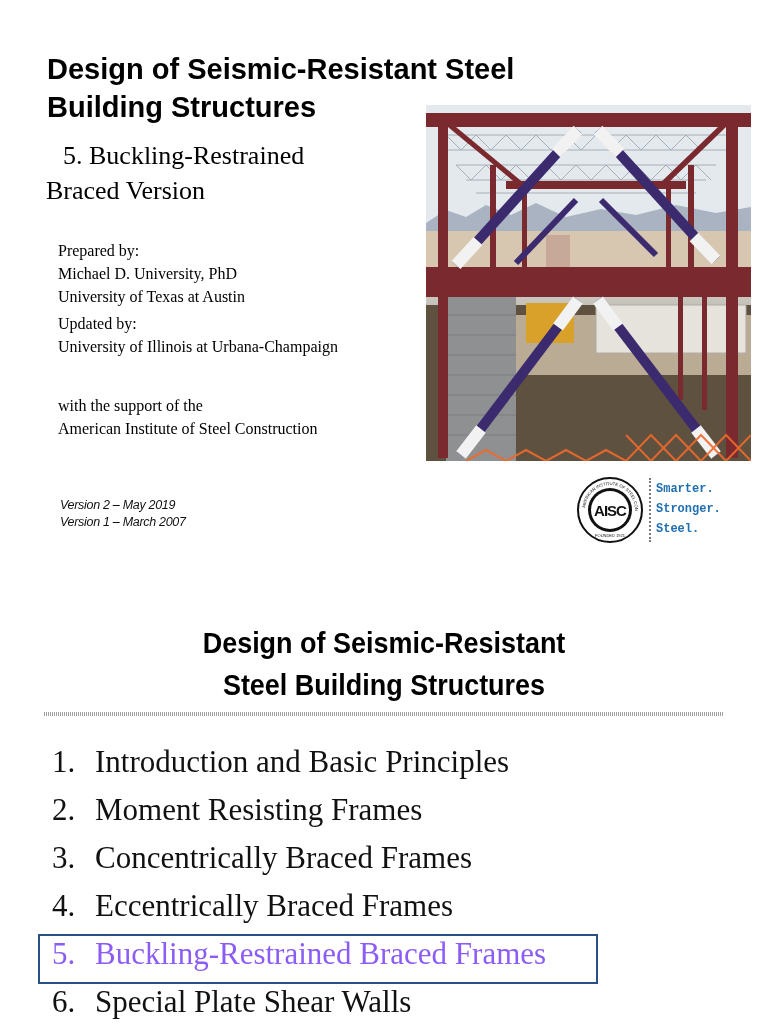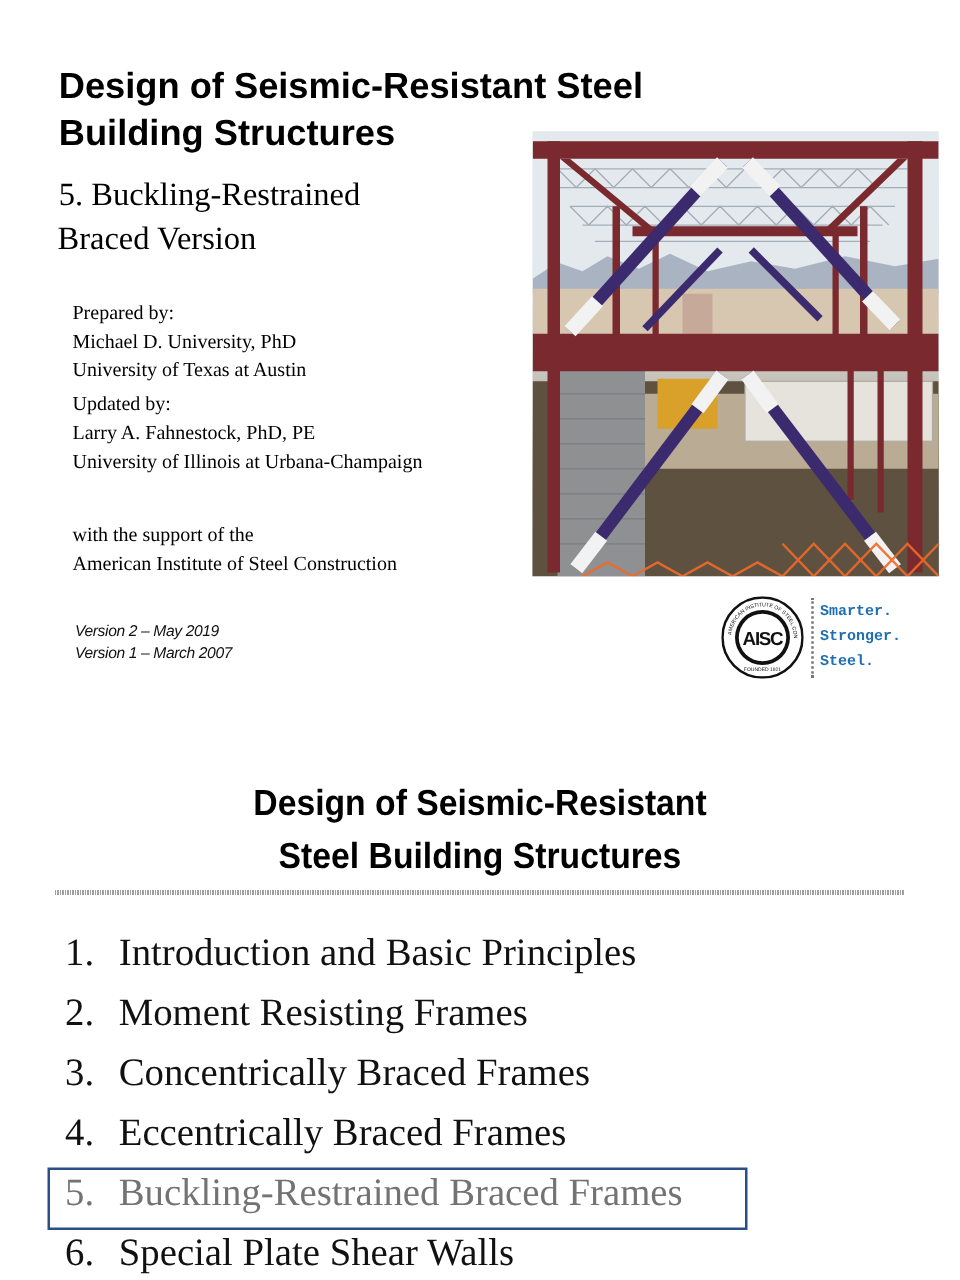--- a/index.html
+++ b/index.html
@@ -13,21 +13,21 @@
     
     .main-title {
       position: absolute; left: 47px; top: 50px;
       font-family: "Liberation Sans", sans-serif; font-weight: bold;
       font-size: 29px; line-height: 38px; color: #000; white-space: nowrap;
     }
     .subtitle {
       position: absolute; left: 47px; top: 138px;
       font-family: "Liberation Serif", serif; font-size: 26px; line-height: 35px; color: #000;
     }
-    .subtitle .l1 { display: block; }
+    .subtitle .l1 { display: block; margin-left: 16px; }
     .subtitle .l2 { display: block; margin-left: -1px; }
 
     .credits {
       position: absolute; left: 58px; top: 239px;
       font-size: 16px; line-height: 23px; color: #000;
     }
     .credits .block { margin-bottom: 4px; }
     .credits .support { margin-top: 36px; }
     .credits div span { display: block; }
 
@@ -71,21 +71,21 @@
       position: absolute; left: 44px; top: 152px; width: 680px; height: 4px;
       background: repeating-linear-gradient(90deg, #888 0 1px, #fff 1px 2px);
       opacity: 0.8;
     }
     .toc {
       position: absolute; left: 52px; top: 178px; list-style: none;
       font-family: "Liberation Serif", serif; font-size: 31px; line-height: 48px; color: #111;
     }
     .toc li { position: relative; white-space: nowrap; height: 48px; }
     .toc .num { display: inline-block; width: 43px; }
-    .toc li.active { color: #737373; }
+    .toc li.active { color: #8b5cf6; }
     .toc-highlight {
       position: absolute; left: 38px; top: 374px; width: 560px; height: 50px;
       border: 2px solid #2a4f86;
     }
   </style>
 </head>
 <body>
 
 <section class="slide slide1">
   <h1 class="main-title">
@@ -99,21 +99,20 @@
   </div>
 
   <div class="credits">
     <div class="block">
       <span>Prepared by:</span>
       <span>Michael D. University, PhD</span>
       <span>University of Texas at Austin</span>
     </div>
     <div class="block">
       <span>Updated by:</span>
-      <span>Larry A. Fahnestock, PhD, PE</span>
       <span>University of Illinois at Urbana-Champaign</span>
     </div>
     <div class="support">
       <span>with the support of the</span>
       <span>American Institute of Steel Construction</span>
     </div>
   </div>
 
   <div class="versions">
     <span>Version 2 – May 2019</span>

